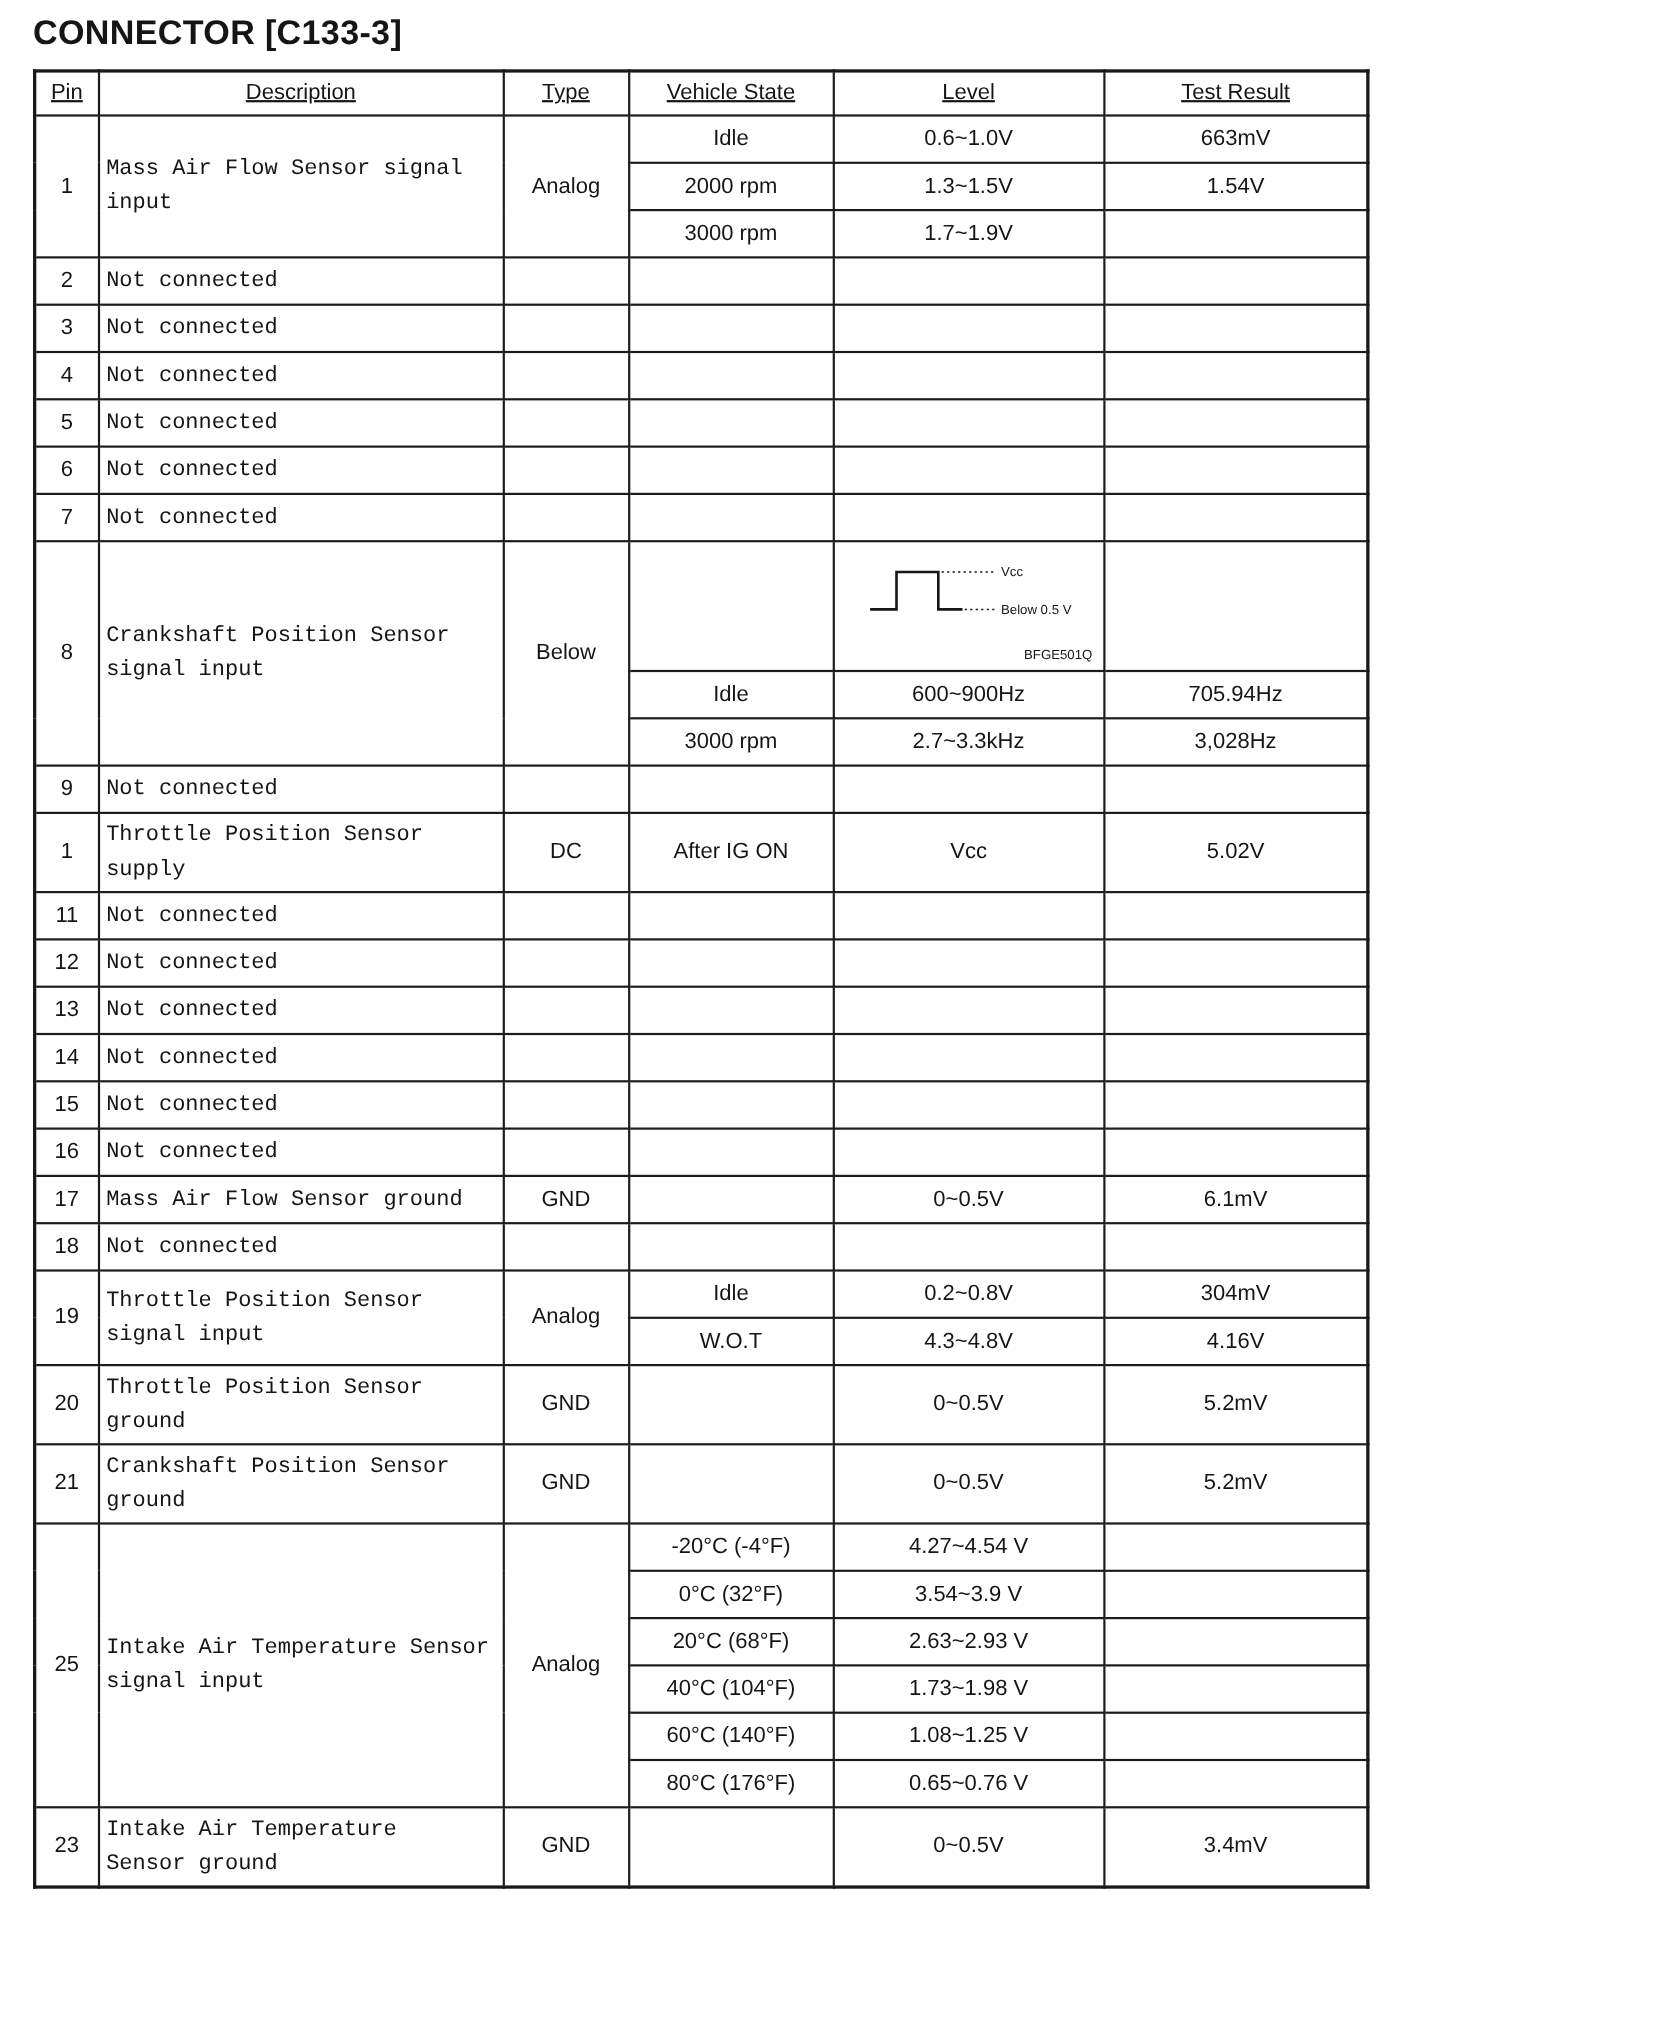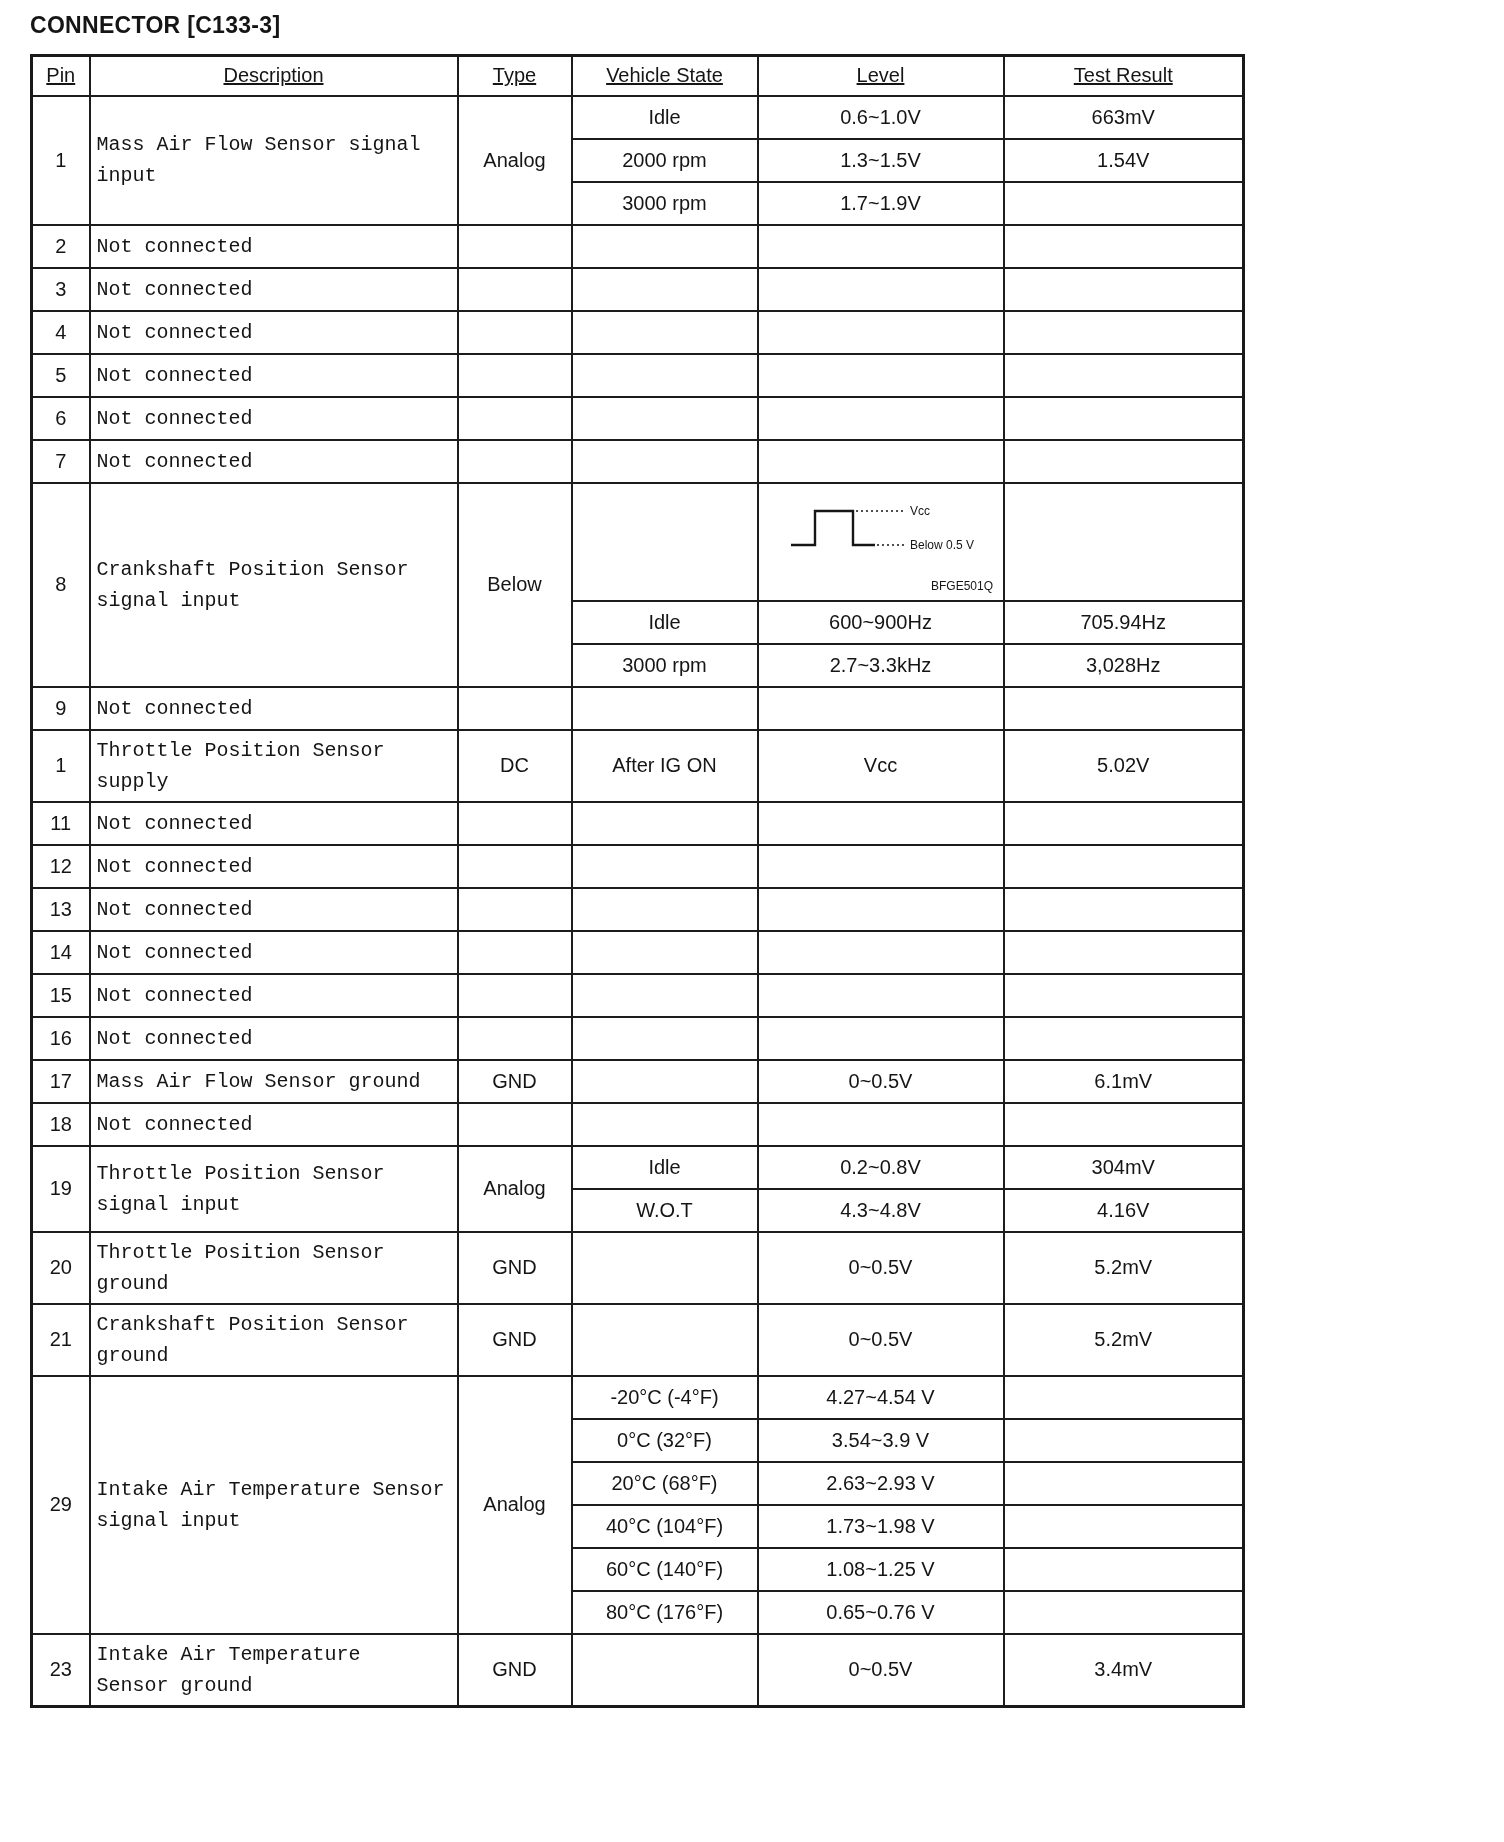--- a/index.html
+++ b/index.html
@@ -6,21 +6,21 @@
   html, body { background: #ffffff; }
   body {
     width: 1504px;
     height: 1842px;
     font-family: "Liberation Sans", sans-serif;
     color: #151515;
     position: relative;
   }
   .page { padding: 12px 0 0 30px; }
   .title {
-    font-size: 23px;
+    font-size: 31px;
     font-weight: bold;
     letter-spacing: 0.3px;
     margin-bottom: 15px;
   }
   table.pinout {
     border-collapse: collapse;
     table-layout: fixed;
     width: 1212px;
     border: 3px solid #191919;
   }
@@ -274,21 +274,21 @@
         <tr>
           <td class="pin">21</td>
           <td class="desc">Crankshaft Position Sensor
 ground</td>
           <td class="type">GND</td>
           <td class="state"></td>
           <td class="level">0~0.5V</td>
           <td class="result">5.2mV</td>
         </tr>
         <tr>
-          <td class="pin va-top" rowspan="6">29</td>
+          <td class="pin va-top" rowspan="6">25</td>
           <td class="desc va-top" rowspan="6">Intake Air Temperature Sensor
 signal input</td>
           <td class="type va-top" rowspan="6">Analog</td>
           <td class="state">-20°C (-4°F)</td>
           <td class="level">4.27~4.54 V</td>
           <td class="result"></td>
         </tr>
         <tr>
           <td class="state">0°C (32°F)</td>
           <td class="level">3.54~3.9 V</td>

